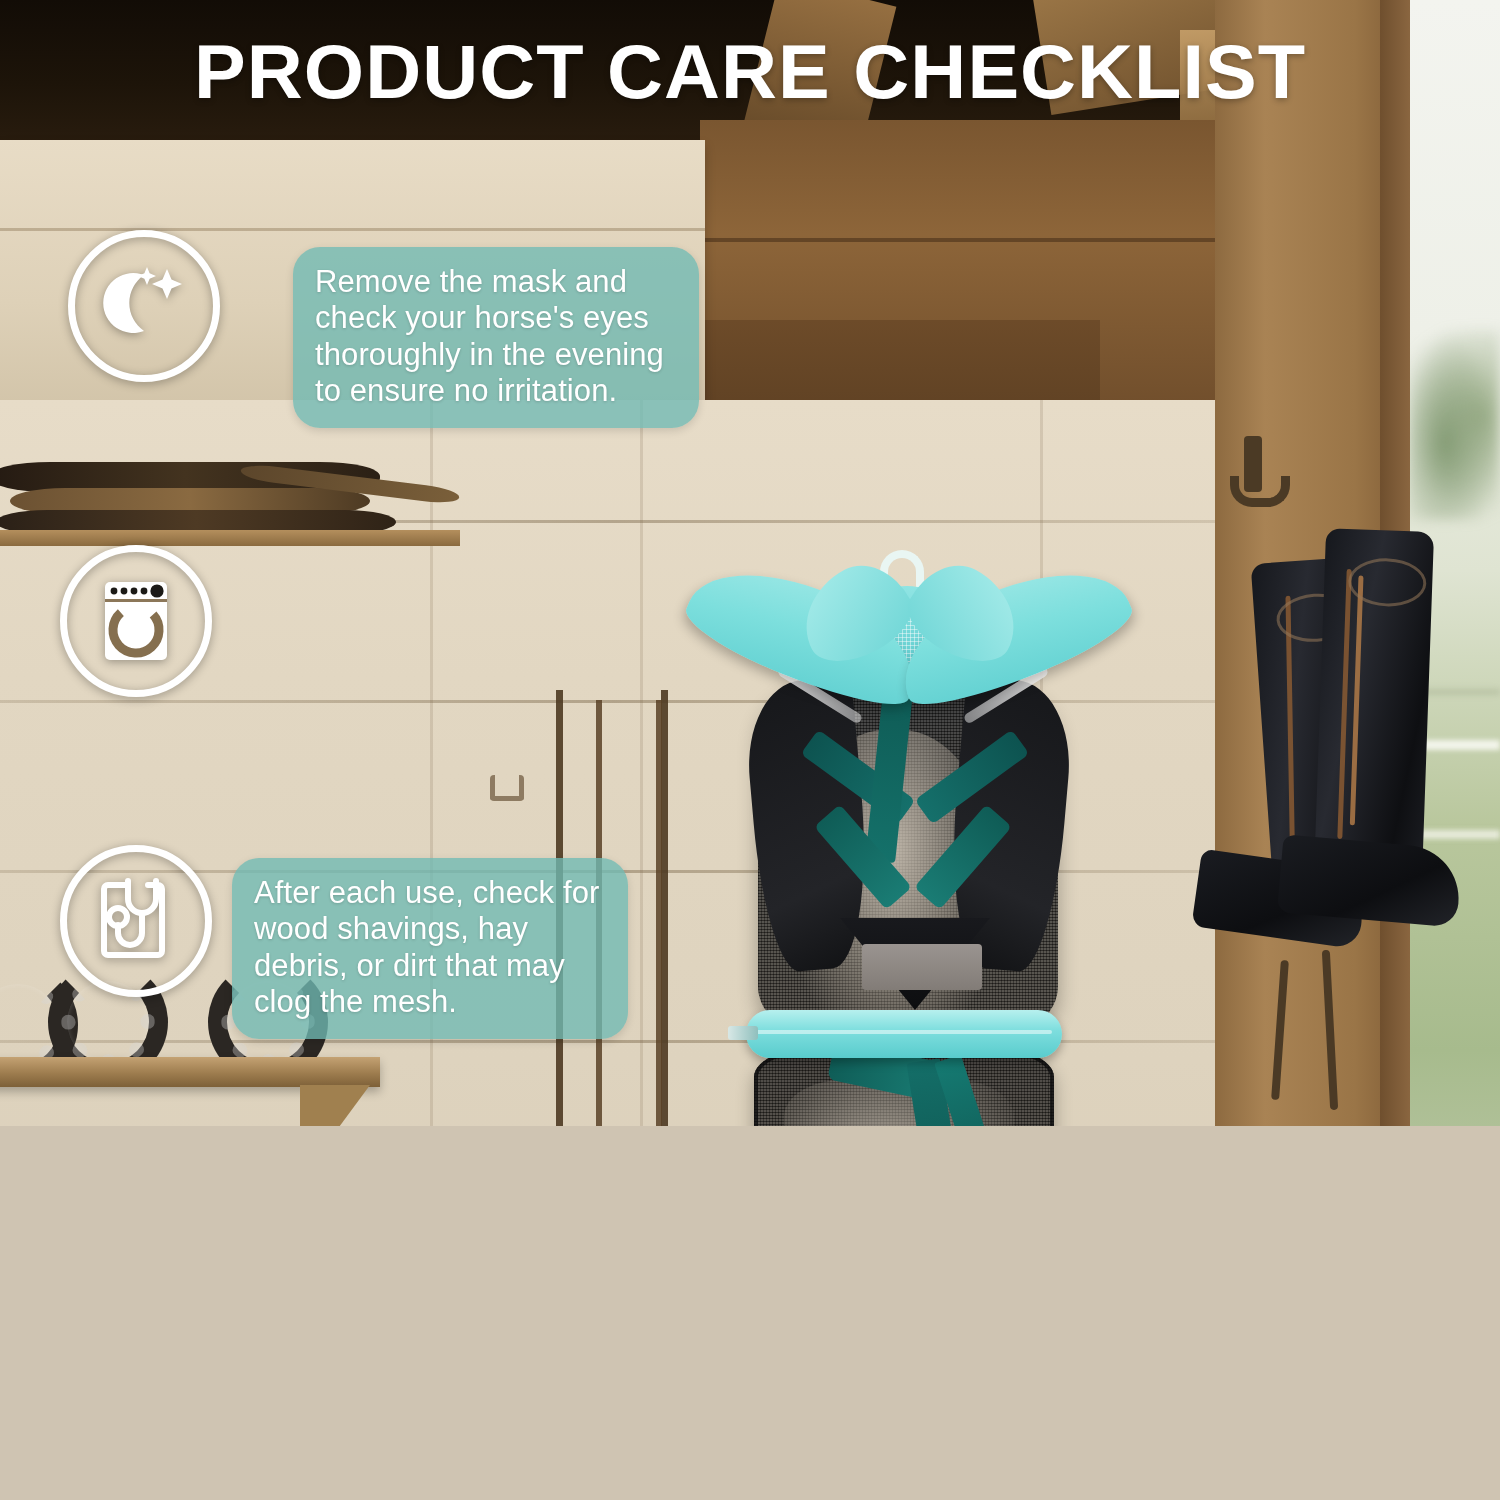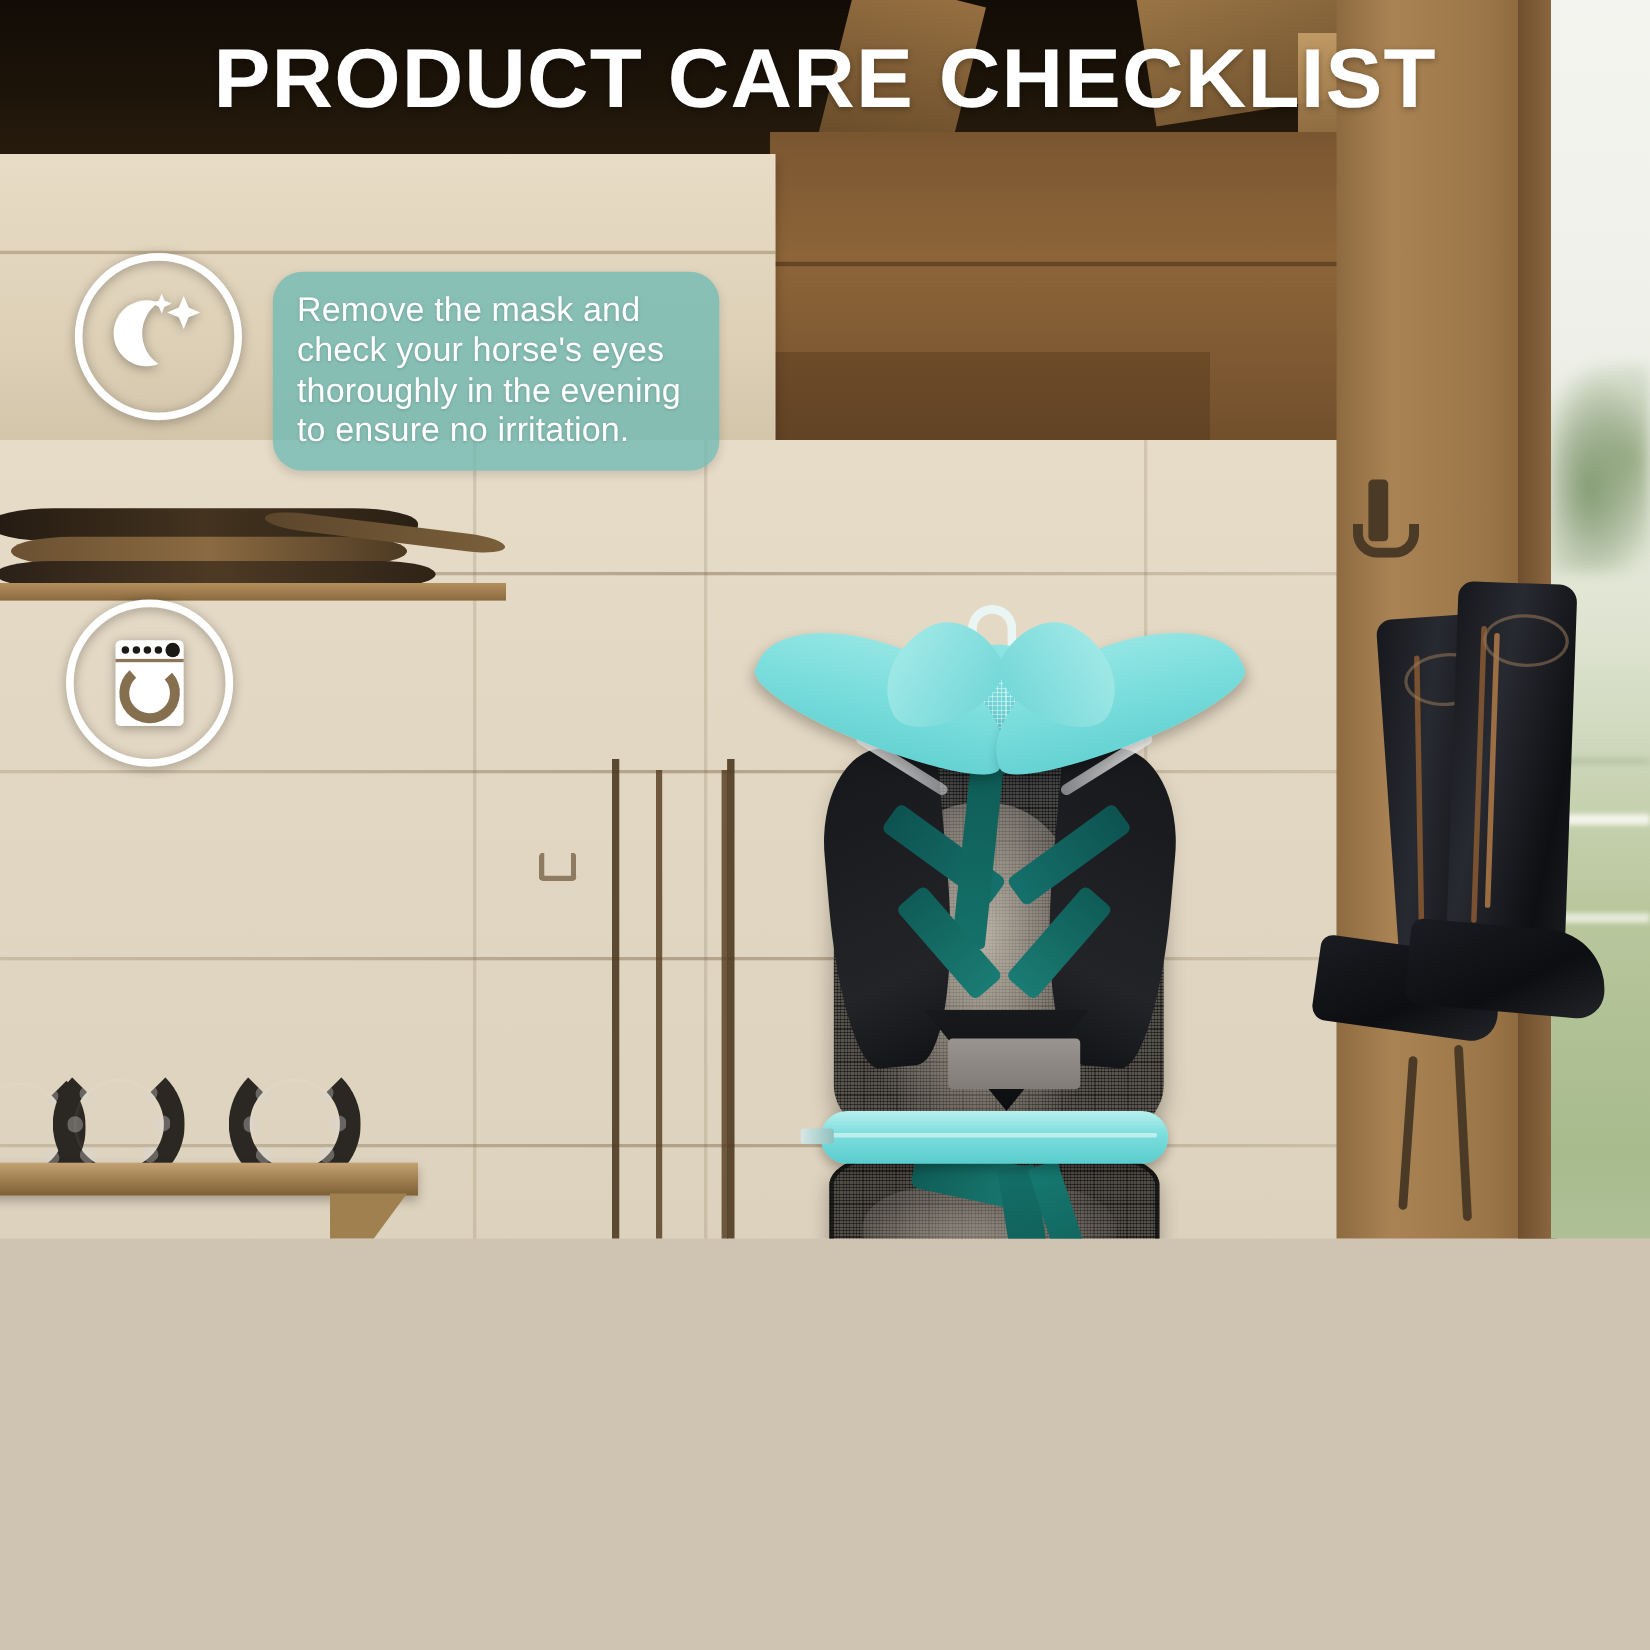--- a/index.html
+++ b/index.html
@@ -395,21 +395,21 @@
     border-radius:27px;
     padding:17px 24px 19px 22px;
     color:#ffffff;
     font-size:31px; line-height:1.17;
     font-weight:400;
     letter-spacing:.1px;
     text-shadow:0 1px 3px rgba(0,0,0,.18);
     box-shadow:0 3px 9px rgba(0,0,0,.13);
   }
 
-  #row1{ left:68px; top:230px; }
+  #row1{ left:68px; top:230px;gap:45px; }
   #row1 .bubble{ width:406px; margin-left:28px; margin-top:17px; }
 
   #row2{ left:60px; top:545px; }
   #row2 .bubble{ width:402px; margin-left:20px; margin-top:16px; }
 
   #row3{ left:60px; top:845px; }
   #row3 .bubble{ width:396px; margin-left:20px; margin-top:13px; }
 </style>
 </head>
 <body>
@@ -559,14 +559,25 @@
         <circle cx="50" cy="22" r="3.4" fill="#1c1a17"></circle>
         <circle cx="60" cy="22" r="3.4" fill="#1c1a17"></circle>
         <circle cx="73" cy="22" r="6.6" fill="#1c1a17"></circle>
         <path d="M52 37 a24 24 0 1 0 0 48 a24 24 0 1 0 0 -48 Z
                  M52 45 a16 16 0 1 1 0 32 a16 16 0 1 1 0 -32 Z" fill="none"></path>
         <circle cx="52" cy="61" r="23" fill="none" stroke="rgba(120,95,60,.9)" stroke-width="9" stroke-dasharray="108 40" transform="rotate(-42 52 61)"></circle>
       </svg>
     </div>
   </div>
 
+  <div class="row" id="row3">
+    <div class="icon-circle">
+      <svg width="104" height="104" viewBox="0 0 104 104" aria-hidden="true">
+        <path d="M44 16 H24 a4 4 0 0 0 -4 4 V82 a4 4 0 0 0 4 4 H74 a4 4 0 0 0 4 -4 V20 a4 4 0 0 0 -4 -4 H64" fill="none" stroke="#ffffff" stroke-width="6" stroke-linecap="round" stroke-linejoin="round"></path>
+        <path d="M44 12 V30 a14 14 0 0 0 28 0 V12" fill="none" stroke="#ffffff" stroke-width="6" stroke-linecap="round"></path>
+        <path d="M58 44 V64 a12 12 0 0 1 -24 0 V56" fill="none" stroke="#ffffff" stroke-width="6" stroke-linecap="round"></path>
+        <circle cx="34" cy="48" r="9" fill="none" stroke="#ffffff" stroke-width="6"></circle>
+      </svg>
+    </div>
+    <div class="bubble">After each use, check for wood shavings, hay debris, or dirt that may clog the mesh.</div>
+  </div>
 
 </div>
 
 </body></html>

